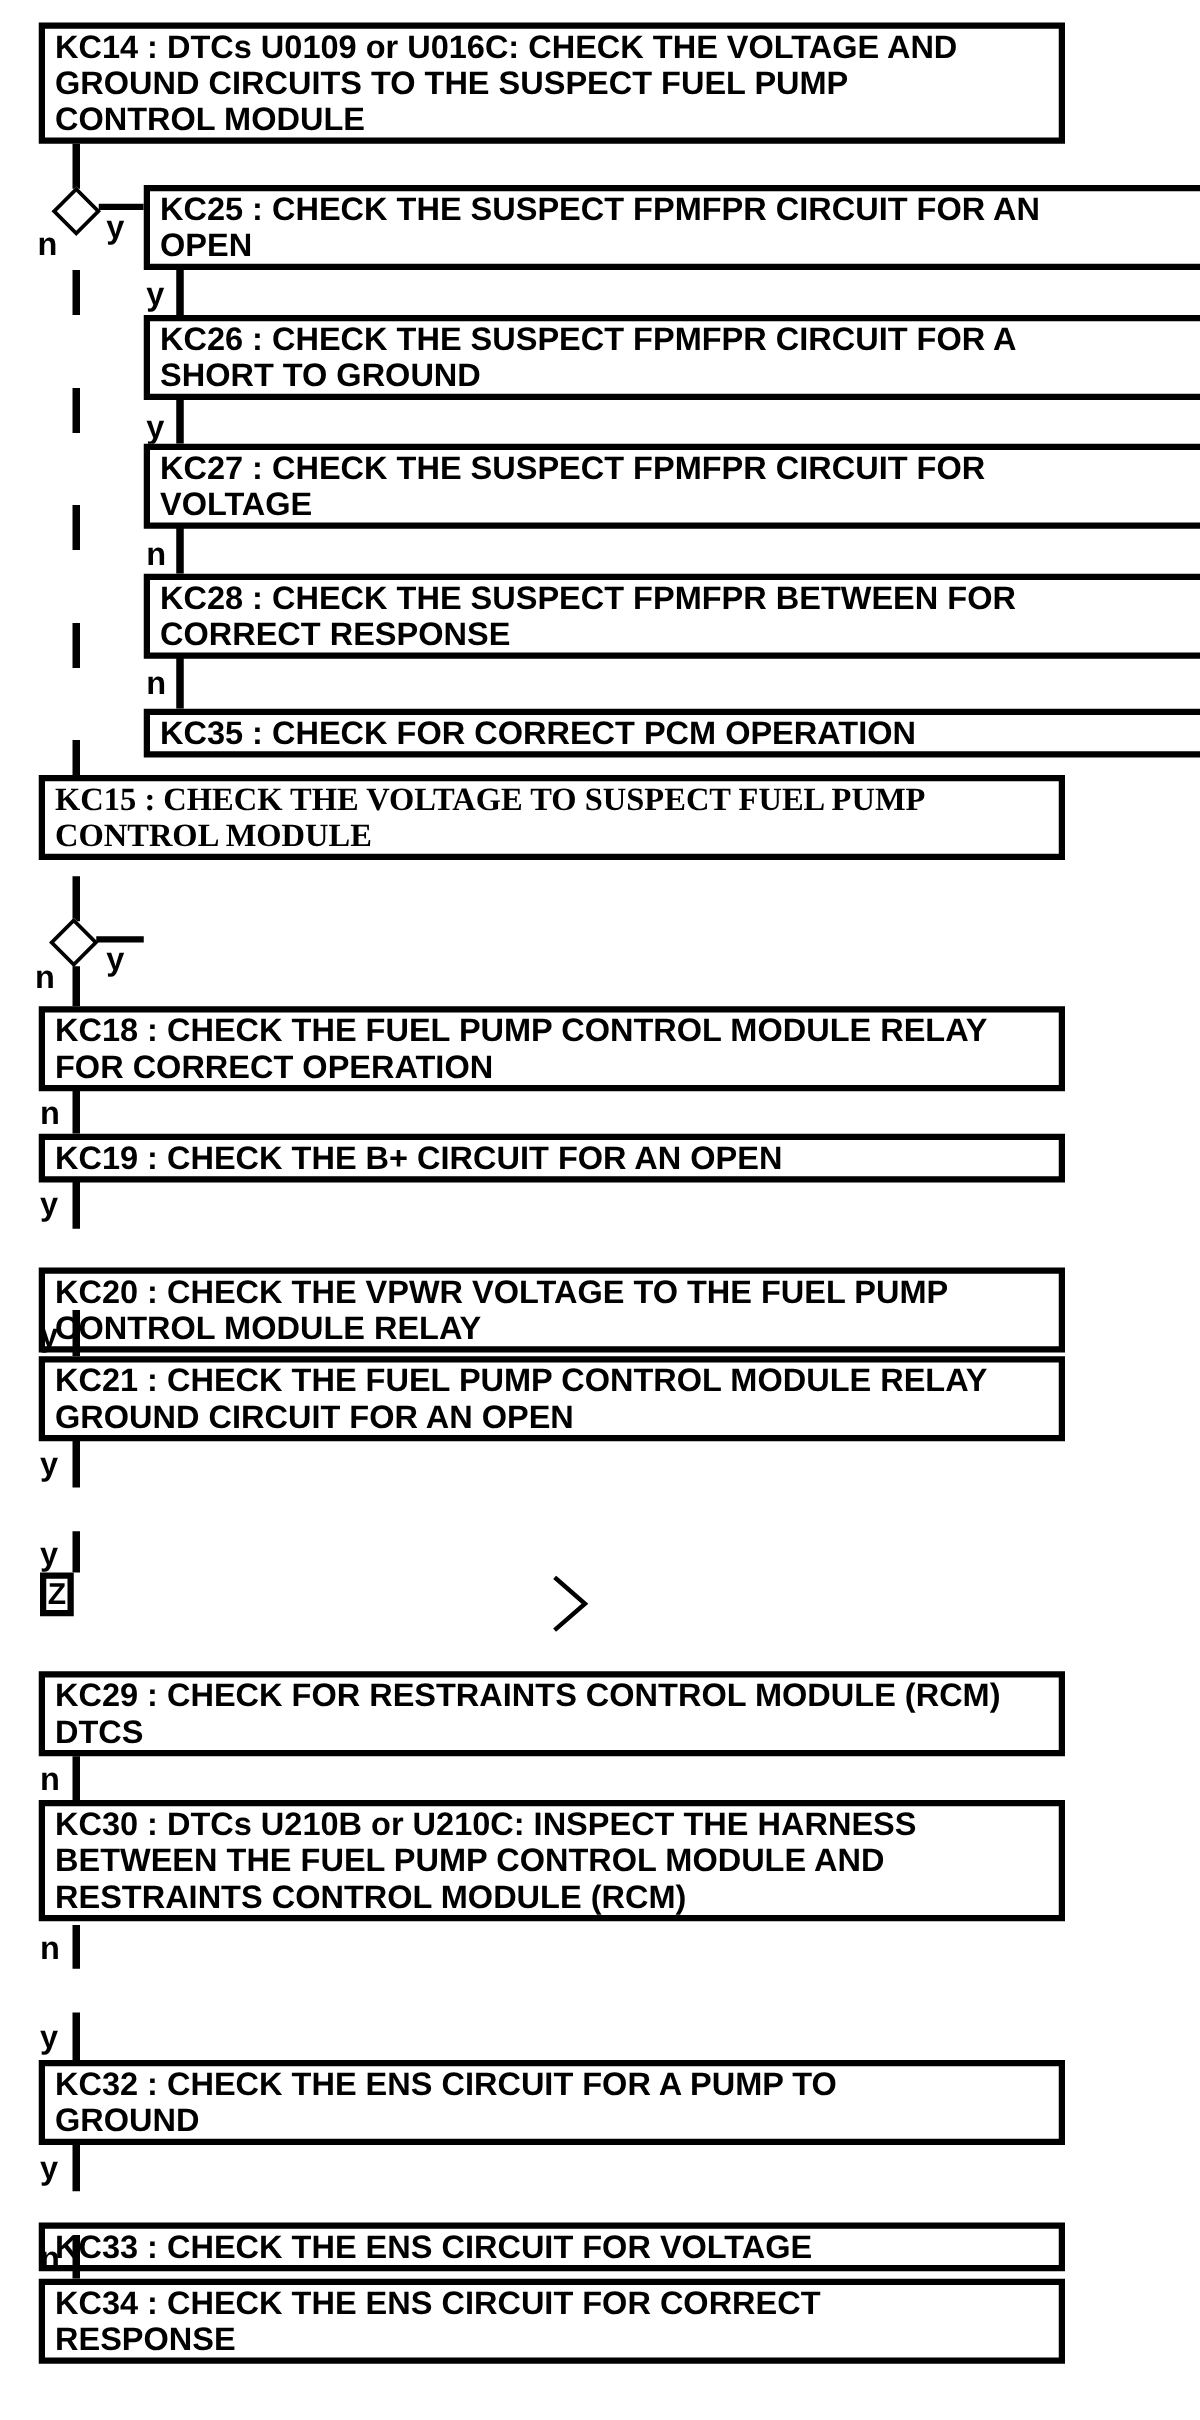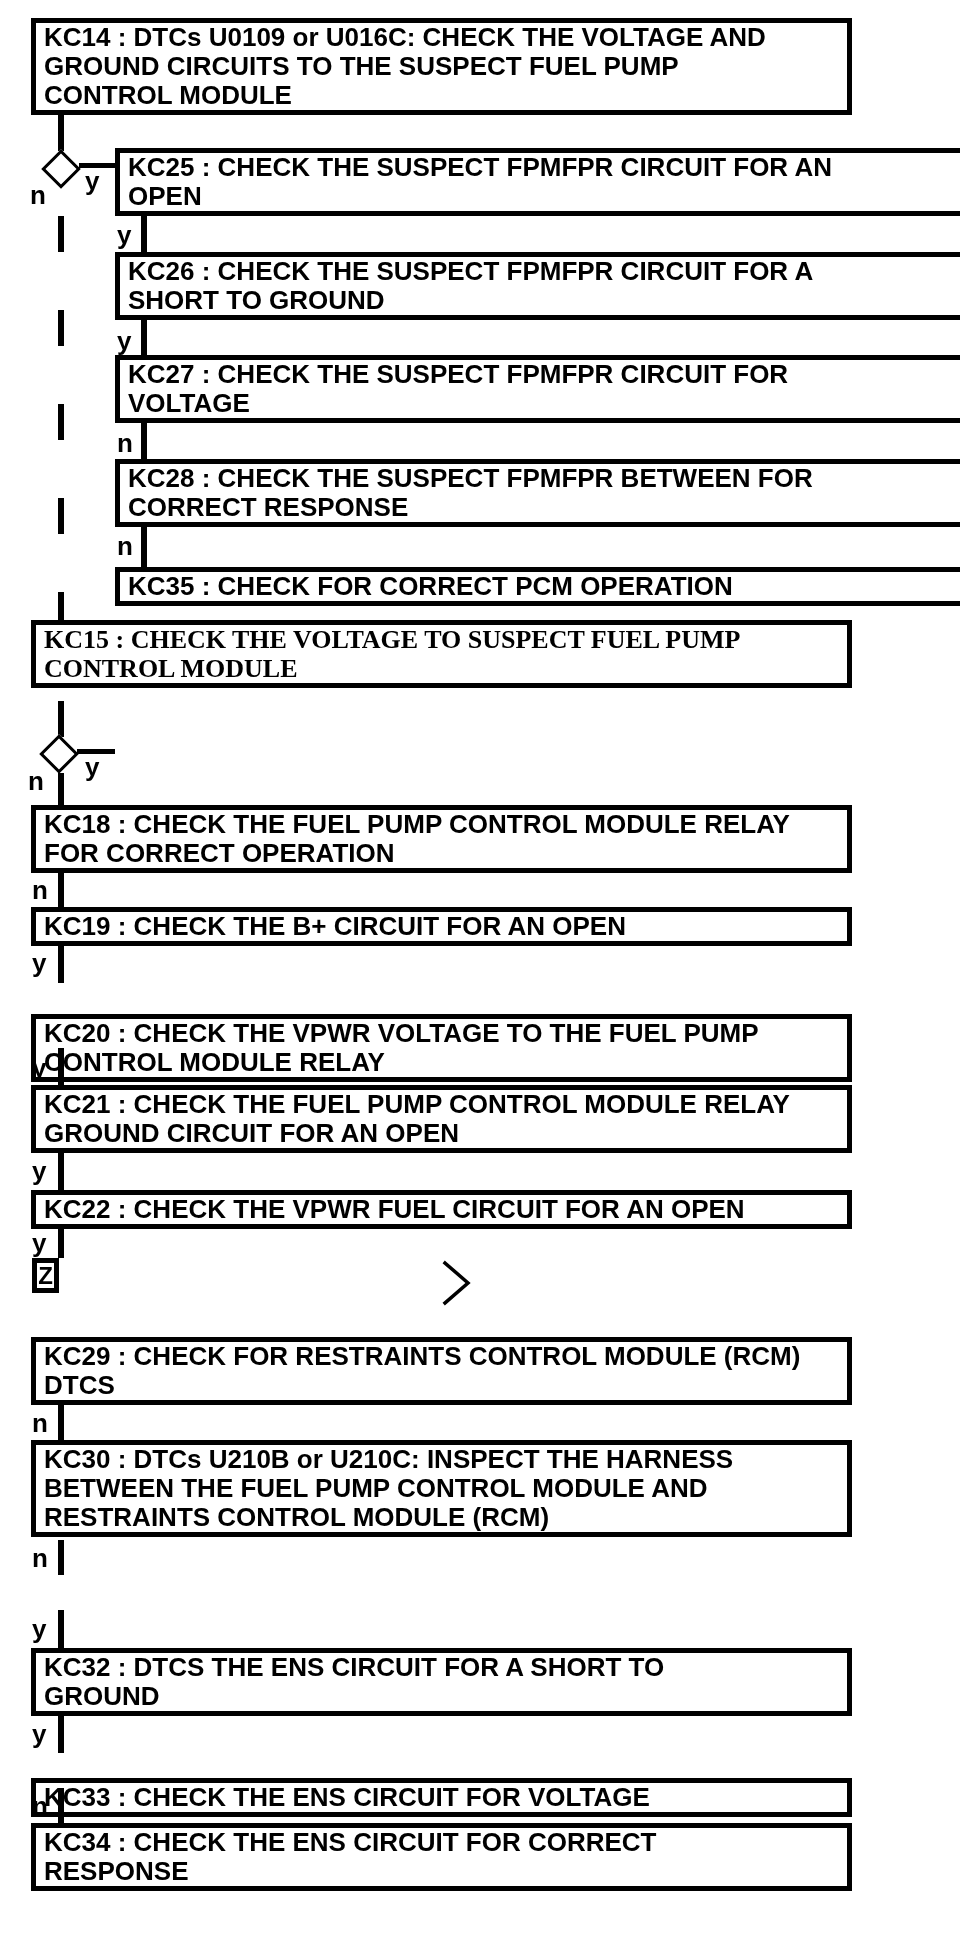--- a/index.html
+++ b/index.html
@@ -83,21 +83,20 @@
   <div class="node main" style="top:1014px;">KC20 : CHECK THE VPWR VOLTAGE TO THE FUEL PUMP
 CONTROL MODULE RELAY</div>
   <div class="elabel" style="left:32px;top:1055px;">y</div>
   <div class="vline" style="left:58px;top:1048px;height:37px;"></div>
 
   <div class="node main" style="top:1085px;">KC21 : CHECK THE FUEL PUMP CONTROL MODULE RELAY
 GROUND CIRCUIT FOR AN OPEN</div>
   <div class="elabel" style="left:32px;top:1158px;">y</div>
   <div class="vline" style="left:58px;top:1152px;height:38px;"></div>
 
-  <div class="node main" style="top:1190px;">KC22 : CHECK THE VPWR FUEL CIRCUIT FOR AN OPEN</div>
   <div class="elabel" style="left:32px;top:1230px;">y</div>
   <div class="vline" style="left:58px;top:1225px;height:33px;"></div>
 
   <div class="zbox" style="left:32px;top:1258px;width:27px;height:35px;">Z</div>
 
   <svg style="left:435px;top:1253px;" width="50" height="62" viewBox="0 0 50 62">
     <polyline points="10,10 33,30 10,50" fill="none" stroke="#000" stroke-width="3.5" stroke-linecap="square"></polyline>
   </svg>
 
   <div class="node main" style="top:1337px;">KC29 : CHECK FOR RESTRAINTS CONTROL MODULE (RCM)
@@ -107,21 +106,21 @@
 
   <div class="node main" style="top:1440px;">KC30 : DTCs U210B or U210C: INSPECT THE HARNESS
 BETWEEN THE FUEL PUMP CONTROL MODULE AND
 RESTRAINTS CONTROL MODULE (RCM)</div>
   <div class="elabel" style="left:32px;top:1545px;">n</div>
   <div class="vline" style="left:58px;top:1540px;height:35px;"></div>
 
   <div class="elabel" style="left:32px;top:1616px;">y</div>
   <div class="vline" style="left:58px;top:1610px;height:38px;"></div>
 
-  <div class="node main" style="top:1648px;">KC32 : DTCS THE ENS CIRCUIT FOR A SHORT TO
+  <div class="node main" style="top:1648px;">KC32 : CHECK THE ENS CIRCUIT FOR A PUMP TO
 GROUND</div>
   <div class="elabel" style="left:32px;top:1721px;">y</div>
   <div class="vline" style="left:58px;top:1715px;height:38px;"></div>
 
   <div class="node main" style="top:1753px;margin-top:25px;">KC33 : CHECK THE ENS CIRCUIT FOR VOLTAGE</div>
   <div class="elabel" style="left:32px;top:1793px;">n</div>
   <div class="vline" style="left:58px;top:1788px;height:35px;"></div>
 
   <div class="node main" style="top:1823px;">KC34 : CHECK THE ENS CIRCUIT FOR CORRECT
 RESPONSE</div>

